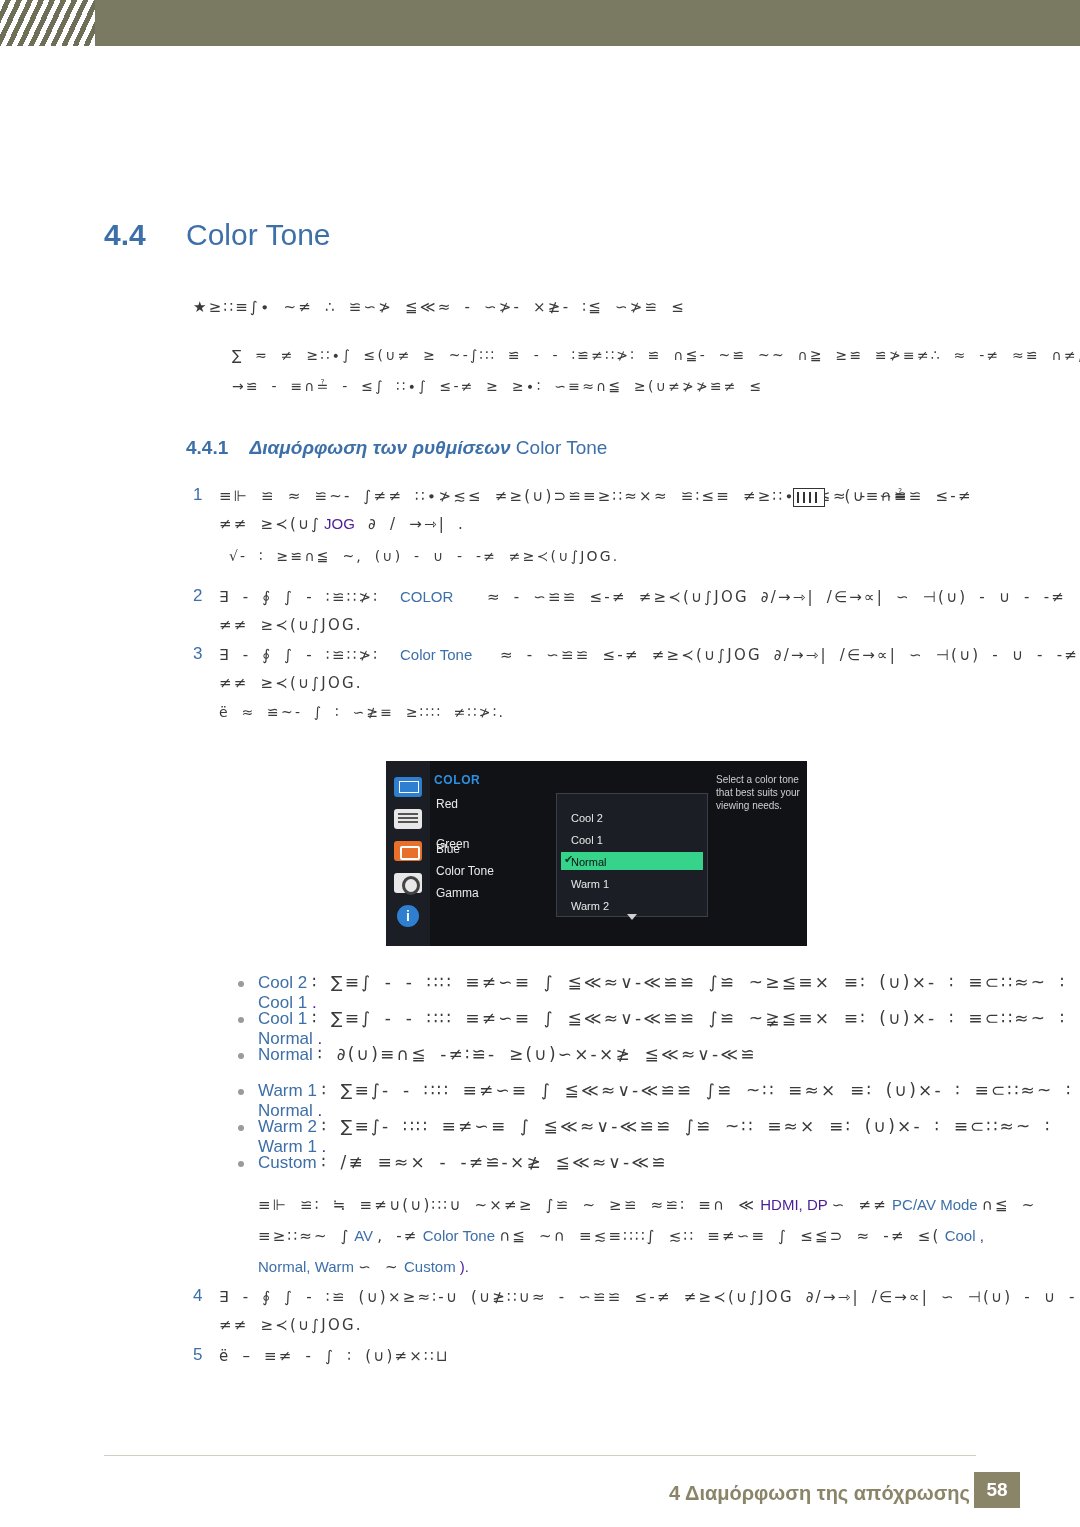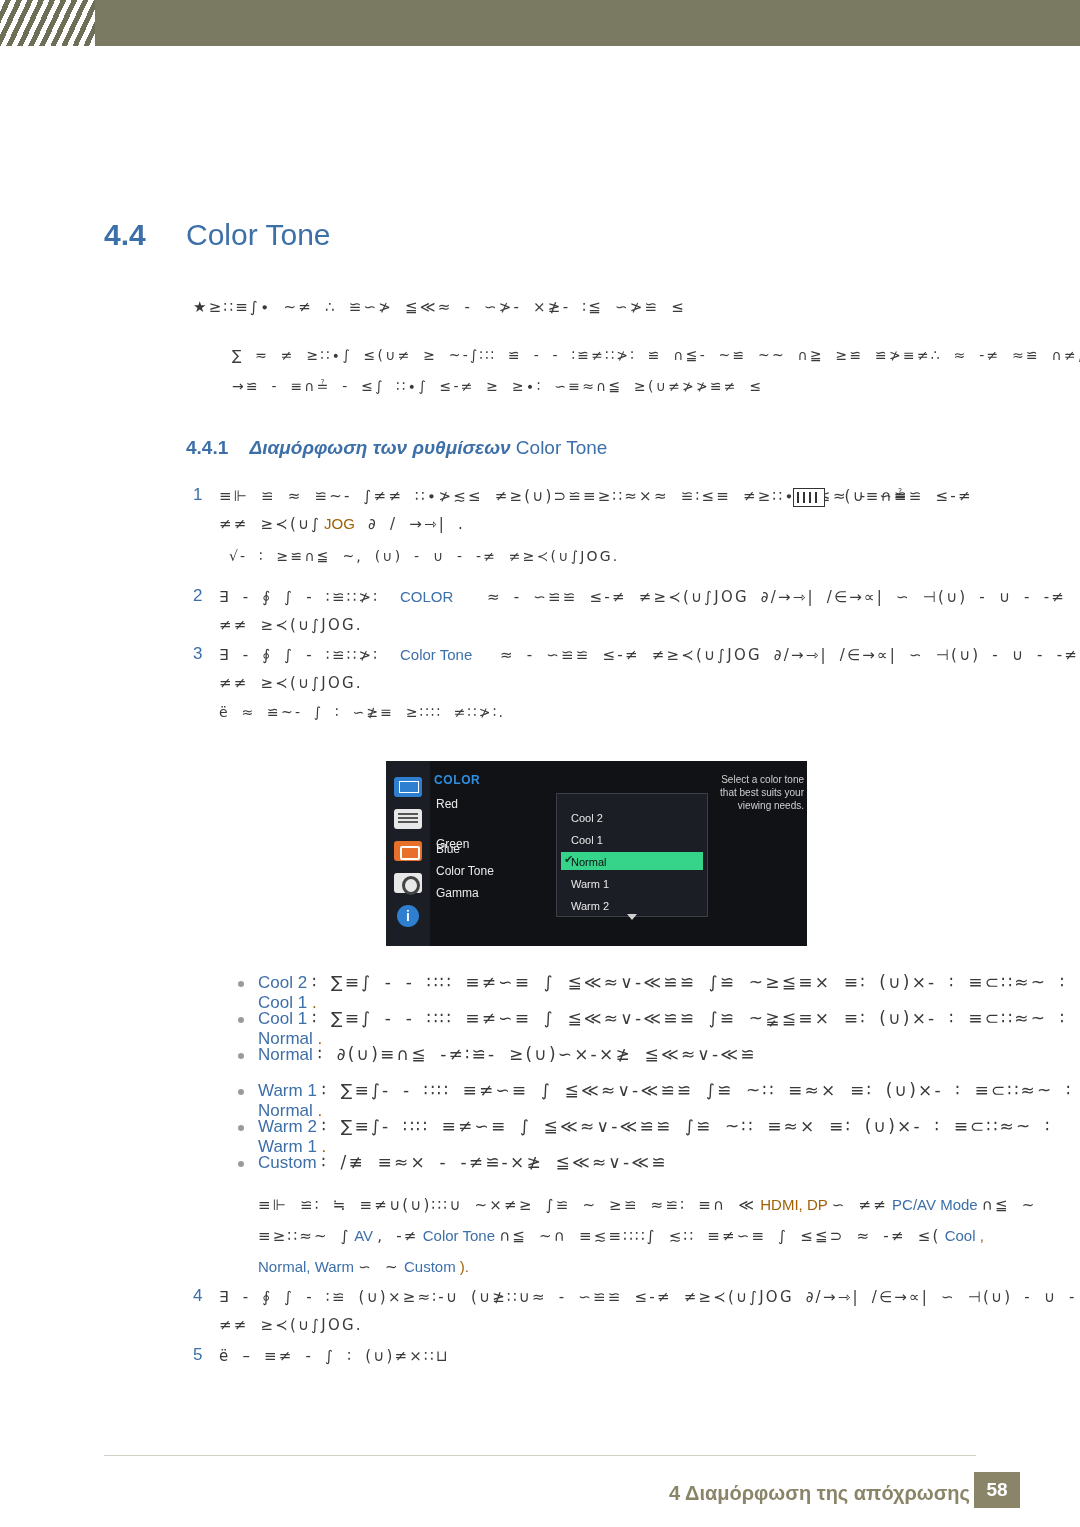--- a/index.html
+++ b/index.html
@@ -55,21 +55,21 @@
   }
   .sub-head .num{margin-right:16px;}
   .sub-head .plain{font-weight:bold;font-style:italic;}
   .sub-head .tail{font-weight:normal;font-style:normal;}
 
   .step-num{
     position:absolute;font-size:17px;color:#3d6fa8;
   }
   .step-line{position:absolute;font-size:15px;}
   .kw{color:#3d6fa8;font-family:"Liberation Sans",sans-serif;letter-spacing:0;}
-  .blk{color:#a16207;font-family:"Liberation Sans",sans-serif;letter-spacing:0;}
+  .blk{color:#4c1d95;font-family:"Liberation Sans",sans-serif;letter-spacing:0;}
 
   .icon-box{
     display:inline-block;width:30px;height:17px;border:1px solid #333;
     vertical-align:-3px;position:relative;background:#fff;
   }
   .icon-box::before{
     content:"";position:absolute;left:3px;top:3px;width:24px;height:11px;
     background:
       linear-gradient(90deg,#333 0 2px,transparent 2px 6px,#333 6px 8px,transparent 8px 12px,#333 12px 14px,transparent 14px 18px,#333 18px 20px,transparent 20px 24px);
   }
@@ -119,21 +119,21 @@
   }
   .osd-check{
     position:absolute;left:7px;top:59px;font-size:11px;color:#0d3f28;
   }
   .osd-arrow{
     position:absolute;left:70px;top:120px;width:0;height:0;
     border-left:5px solid transparent;border-right:5px solid transparent;border-top:6px solid #cfcfcf;
   }
   .osd-help{
     position:absolute;left:330px;top:12px;width:88px;
-    font-size:10px;color:#cfcfcf;line-height:13px;text-align:right;
+    font-size:10px;color:#cfcfcf;line-height:13px;
   }
 
   
   .bullet{
     position:absolute;left:258px;font-size:17px;
   }
   .bdot{
     position:absolute;left:238px;width:6px;height:6px;border-radius:50%;background:#9a9a9a;
   }
   .note-line{position:absolute;left:258px;font-size:15px;}

